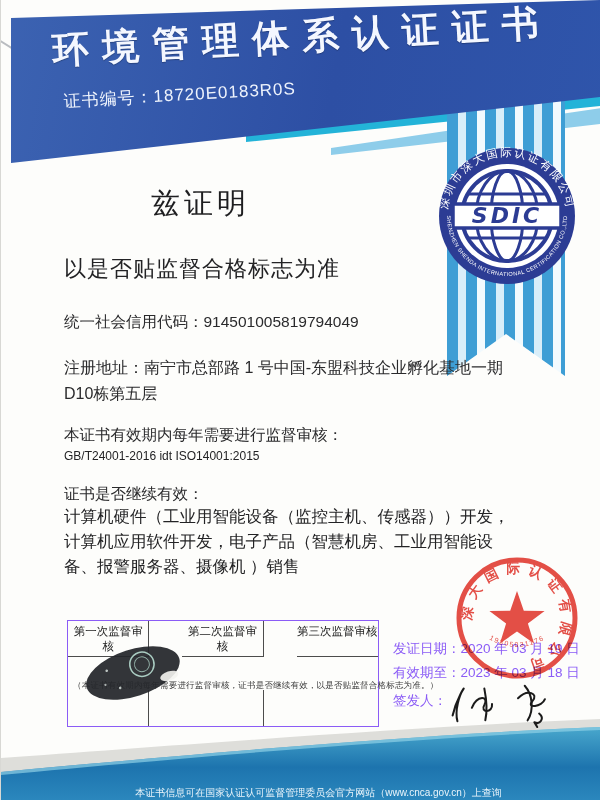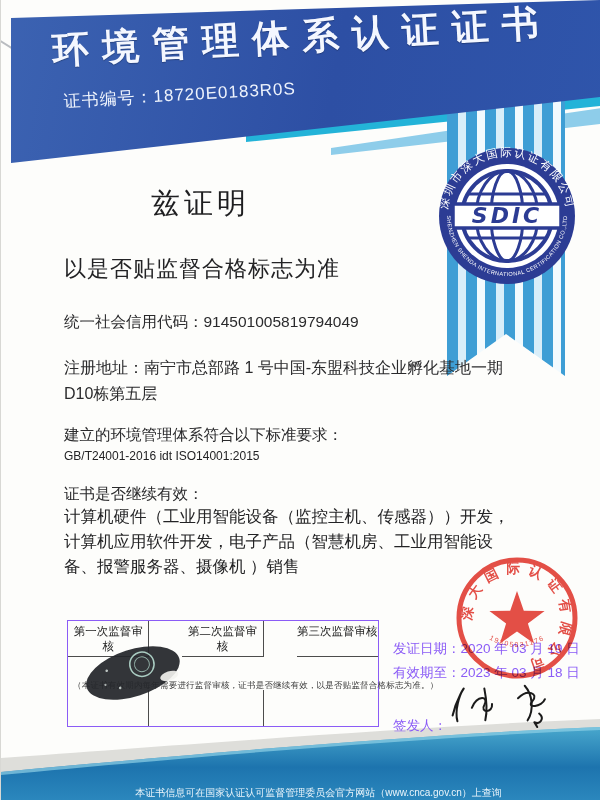--- a/index.html
+++ b/index.html
@@ -60,21 +60,21 @@
            display: grid; grid-template-columns: 1fr 1fr 1fr;
            border: 1px solid #8b5cf6; gap: 33px; }
   .audit .hc { border-right: 1px solid #4c4c4c; border-bottom: 1px solid #4c4c4c;
                font-size: 11.5px; color: #222; text-align: center; padding: 3px 0 2px; }
   .audit .bc { border-right: 1px solid #4c4c4c; height: 36px; }
   .audit .hc:nth-child(3), .audit .bc:last-child { border-right: none; }
   .stamp { position: absolute; left: 76px; top: 640px; width: 112px; height: 66px; z-index: 3; }
   .tbl-note { position: absolute; left: 72px; top: 680px; font-size: 8.5px; color: #3a3a3a; letter-spacing: .2px; z-index: 2; white-space: nowrap; }
   
   .d-row { position: absolute; left: 392px; font-size: 13.5px; color: #8b5cf6; z-index: 2; white-space: nowrap; }
-  .d-issue { top: 640px; } .d-valid { top: 664px; } .d-sign { top: 692px; margin-top: 25px; }
+  .d-issue { top: 640px; } .d-valid { top: 664px; } .d-sign { top: 692px; }
   .sig { position: absolute; left: 442px; top: 676px; width: 125px; height: 55px; z-index: 3; }
   .seal { position: absolute; left: 436px; top: 538px; width: 160px; height: 160px; z-index: 6;
           mix-blend-mode: multiply; opacity: .9; }
   
   .wave { position: absolute; left: 0; top: 710px; width: 600px; height: 90px; z-index: 1; }
   .footer-note { position: absolute; left: 40px; right: 4px; top: 786px; z-index: 2;
                  font-size: 10px; color: #eaf5fb; text-align: center; white-space: nowrap; }
   .scan-mark { position: absolute; left: -4px; top: 46px; width: 26px; height: 2px;
                background: #b9bcc0; transform: rotate(32deg); z-index: 0; }
 </style>
@@ -117,21 +117,21 @@
   <div class="hdr-band"></div>
   <div class="title">环境管理体系认证证书</div>
   <div class="cert-no">
     <span>证书编号：</span><span>18720E0183R0S</span>
   </div>
 
   <div class="certify">兹证明</div>
   <div class="company">以是否贴监督合格标志为准</div>
   <div class="credit">统一社会信用代码：914501005819794049</div>
   <div class="addr">注册地址：南宁市总部路 1 号中国-东盟科技企业孵化基地一期 D10栋第五层</div>
-  <div class="std-intro">建立的环境管理体系符合以下标准要求：</div>
+  <div class="std-intro">本证书有效期内每年需要进行监督审核：</div>
   <div class="std">GB/T24001-2016 idt ISO14001:2015</div>
   <div class="scope-intro">证书是否继续有效：</div>
   <div class="scope">计算机硬件（工业用智能设备（监控主机、传感器））开发，计算机应用软件开发，电子产品（智慧机房、工业用智能设备、报警服务器、摄像机 ）销售</div>
 
   <div class="audit">
     <div class="hc">第一次监督审核</div>
     <div class="hc">第二次监督审核</div>
     <div class="hc">第三次监督审核</div>
     <div class="bc"></div>
     <div class="bc"></div>

